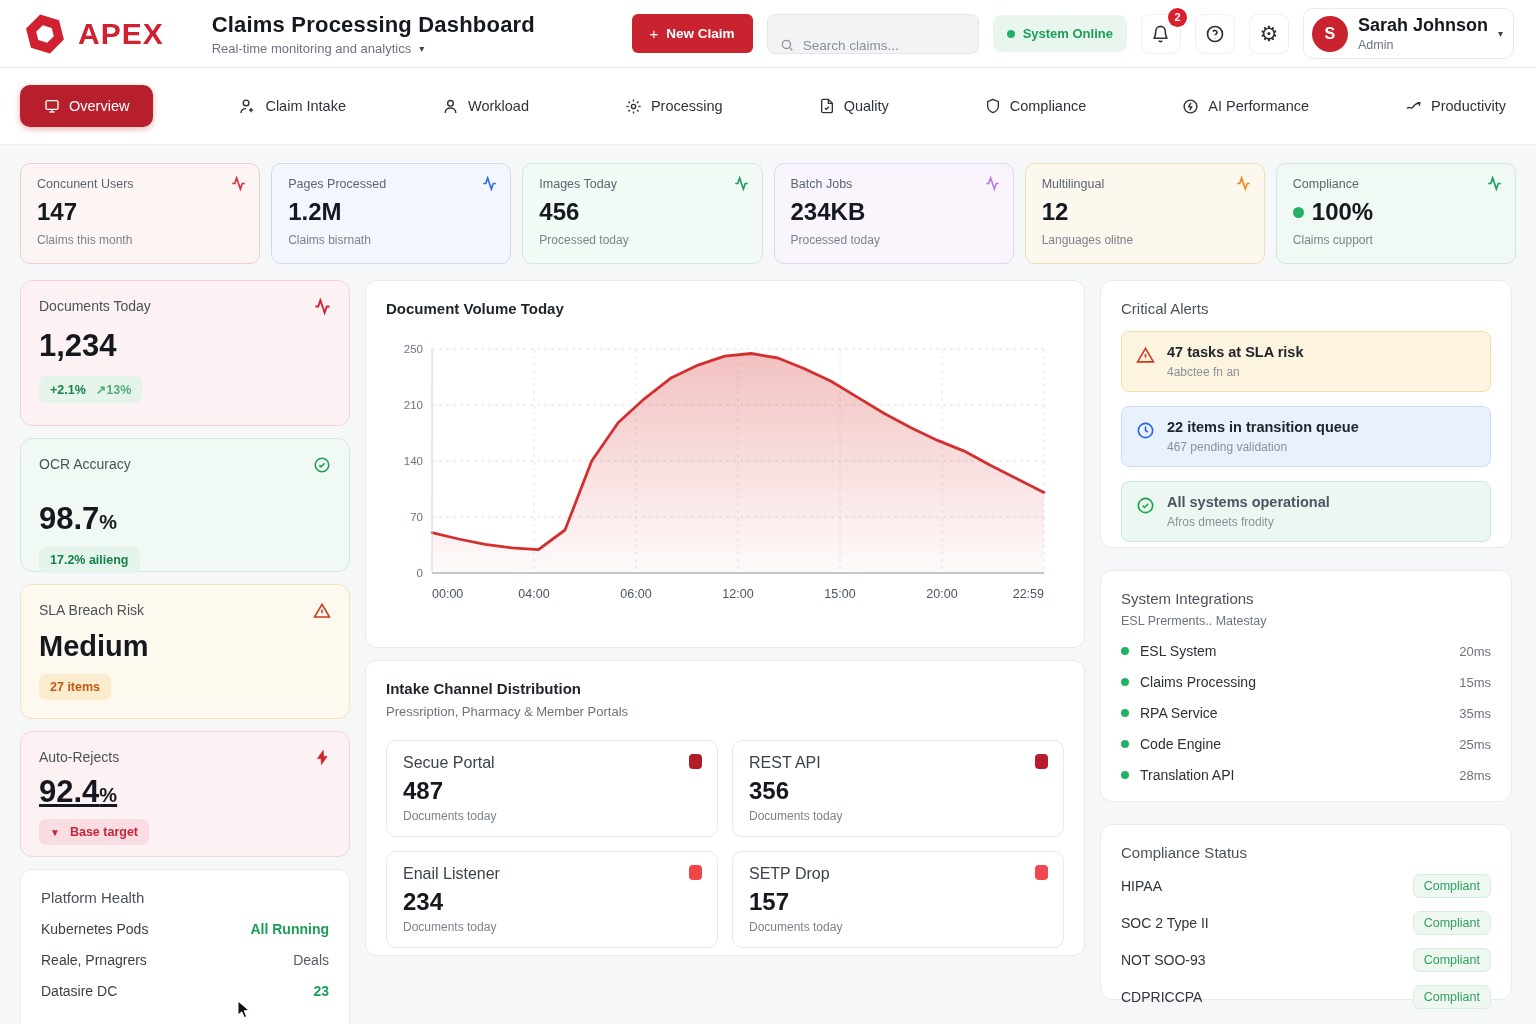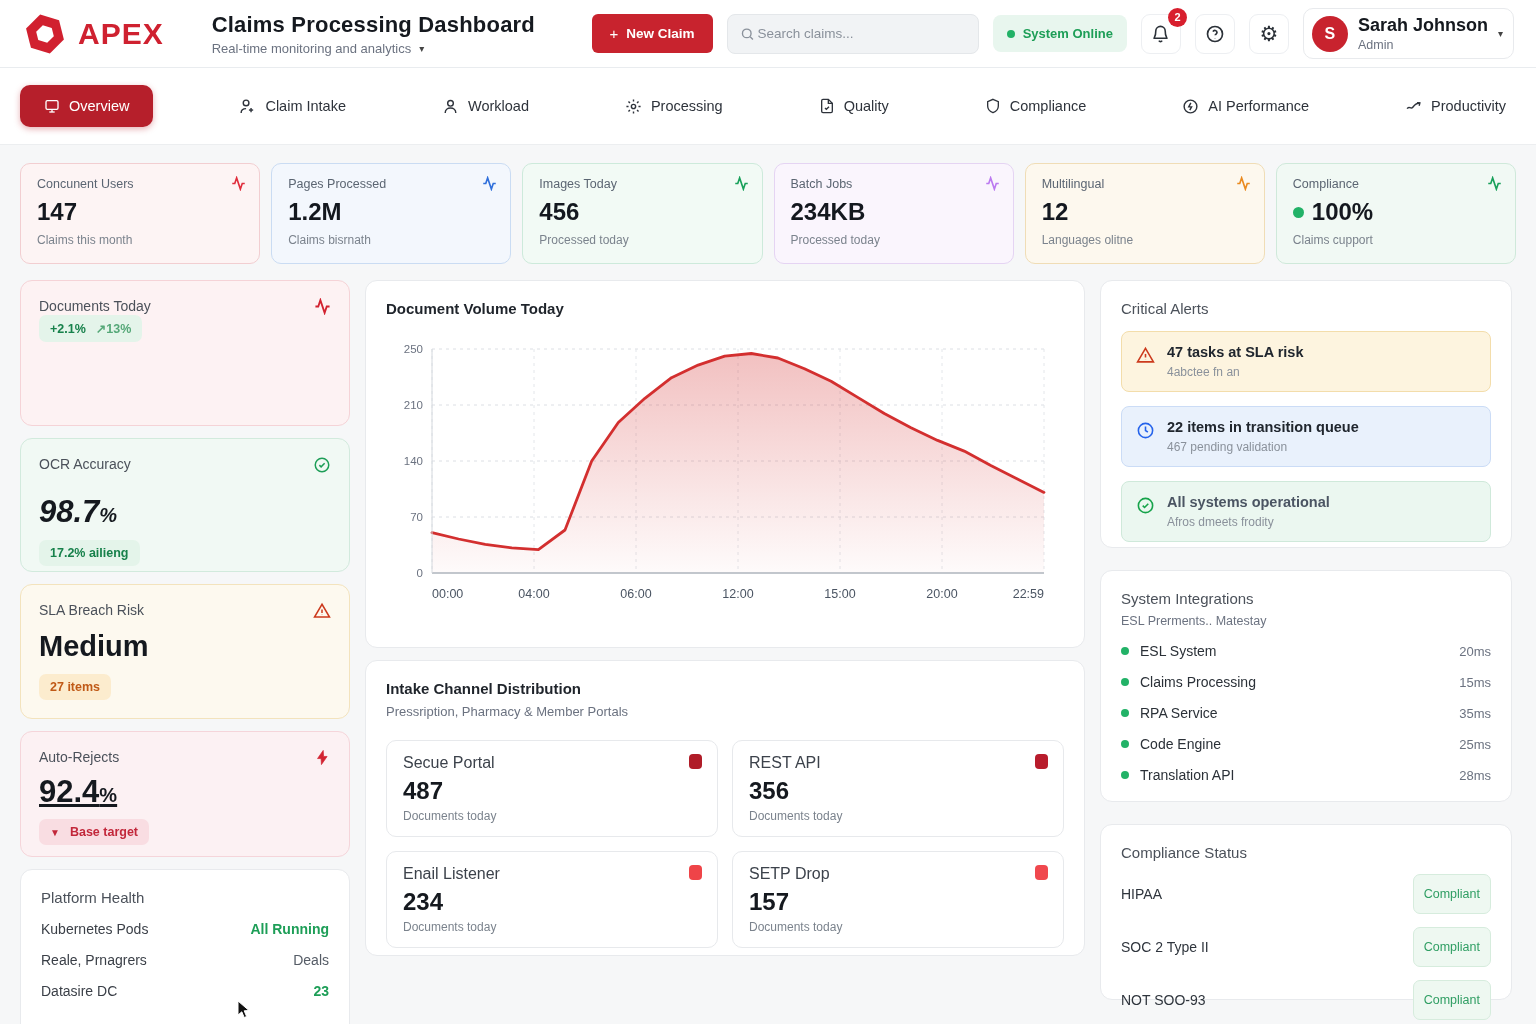--- a/index.html
+++ b/index.html
@@ -13,22 +13,22 @@
   .logo-text { font-size:30px; font-weight:800; color:#cf2130; letter-spacing:1px; }
   .title-block { margin-left:34px; }
   .page-title { font-size:22px; font-weight:600; color:#15191f; letter-spacing:.2px; }
   .page-subtitle { font-size:13px; color:#6b7280; margin-top:3px; display:flex; align-items:center; gap:8px; }
   .chev { font-size:10px; color:#444; }
   .header-spacer { flex:1; }
   .btn-new-claim { background:#c8232e; color:#fff; border:none; border-radius:6px;
     font-size:13.5px; font-weight:600; padding:11px 18px; display:flex; align-items:center; gap:8px;
     font-family:inherit; cursor:pointer; }
   .plus { font-size:15px; font-weight:400; }
-  .search-box { width:252px; height:40px; background:#f1f3f5; border:1px solid #e4e7ea;
-    border-radius:8px; display:flex; align-items:center; gap:3px; padding:0 12px; }
+  .search-box { width:212px; height:40px; background:#f1f3f5; border:1px solid #e4e7ea;
+    border-radius:8px; display:flex; align-items:flex-end; gap:9px; padding:0 12px; }
   .search-box input { border:none; background:transparent; outline:none; font-size:13.5px;
     color:#4b5563; width:100%; font-family:inherit; }
   .search-box input::placeholder { color:#8a919b; }
   .status-pill { background:#e8f6ee; border-radius:8px; padding:11px 14px; display:flex;
     align-items:center; gap:8px; font-size:13px; font-weight:600; color:#1d9e57; }
   .dot { width:8px; height:8px; border-radius:50%; background:#22b267; display:inline-block; }
   .icon-btn { width:40px; height:40px; background:#fff; border:1px solid #edeff2; border-radius:9px;
     display:flex; align-items:center; justify-content:center; position:relative; cursor:pointer; color:#2b3138; }
   .badge-num { position:absolute; top:-7px; right:-7px; background:#d81f2e; color:#fff; font-size:11px;
     font-weight:700; min-width:19px; height:19px; border-radius:50%; display:flex; align-items:center; justify-content:center; }
@@ -125,21 +125,21 @@
   .int-rows { margin-top:8px; }
   .int-dot { width:8px; height:8px; border-radius:50%; background:#22b267; margin-right:11px; flex:none; }
   .int-name { color:#2b3138; font-weight:500;text-align:center; }
   .int-lat { margin-left:auto; color:#6b7280; font-size:13px; }
 
   
   .comp-row { display:flex; align-items:center; justify-content:space-between; margin-top:13px; }
   .comp-rows { margin-top:10px; }
   .comp-name { font-size:14px; color:#2f353d; }
   .comp-badge { background:#eef8f1; border:1px solid #d6ecdd; color:#2f9e63; font-size:12.5px;
-    border-radius:7px; padding:12px 10px; }
+    border-radius:7px; padding:4px 10px; }
 
   .cursor-arrow { position:absolute; left:237px; top:1000px; z-index:50; }
 </style>
 </head>
 <body>
 
 <div class="header">
   <div class="logo-wrap">
     <svg width="46" height="46" viewBox="0 0 46 46">
       <g transform="rotate(-14 23 23)">
@@ -320,35 +320,36 @@
   <div class="main-grid">
 
     <div class="col">
       <div class="kpi-card kc-pink" style="height:146px">
         <div class="kpi-head">
           <span class="kpi-label">Documents Today</span>
           <svg width="17" height="17" viewBox="0 0 24 24" fill="none" stroke="#d22331" stroke-width="2.6">
               <path d="M22 12h-4l-3 9L9 3l-3 9H2"></path>
             </svg>
         </div>
+        <div class="kpi-value">1,234</div>
         <span class="kpi-badge b-green">
           <span>+2.1%</span>
           <span class="b-dim">↗13%</span>
         </span>
       </div>
 
       <div class="kpi-card kc-green" style="height:134px">
         <div class="kpi-head">
           <span class="kpi-label">OCR Accuracy</span>
           <svg width="18" height="18" viewBox="0 0 24 24" fill="none" stroke="#1d9e57" stroke-width="2">
               <circle cx="12" cy="12" r="9"></circle>
               <path d="M8.5 12.2l2.3 2.3 4.7-4.8"></path>
             </svg>
         </div>
-        <div class="kpi-value" style="margin:20px 0 10px;font-style:italic;"><span>98.7</span><span class="kpi-unit">%</span></div>
+        <div class="kpi-value" style="margin:27px 0 10px;"><span>98.7</span><span class="kpi-unit">%</span></div>
         <span class="kpi-badge b-green">17.2% ailieng</span>
       </div>
 
       <div class="kpi-card kc-amber" style="height:135px">
         <div class="kpi-head">
           <span class="kpi-label">SLA Breach Risk</span>
           <svg width="18" height="18" viewBox="0 0 24 24" fill="none" stroke="#cc3a1d" stroke-width="2">
               <path d="M12 3L22 20H2z"></path>
               <line x1="12" y1="10" x2="12" y2="14.5"></line>
               <line x1="12" y1="17" x2="12" y2="17.2"></line>

